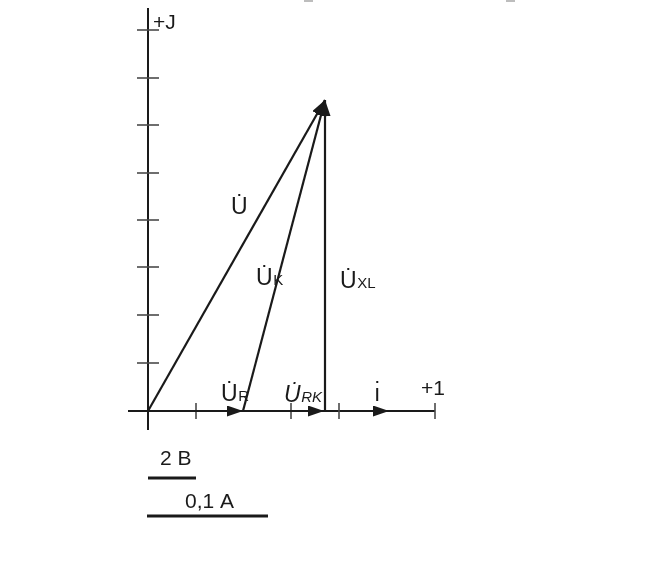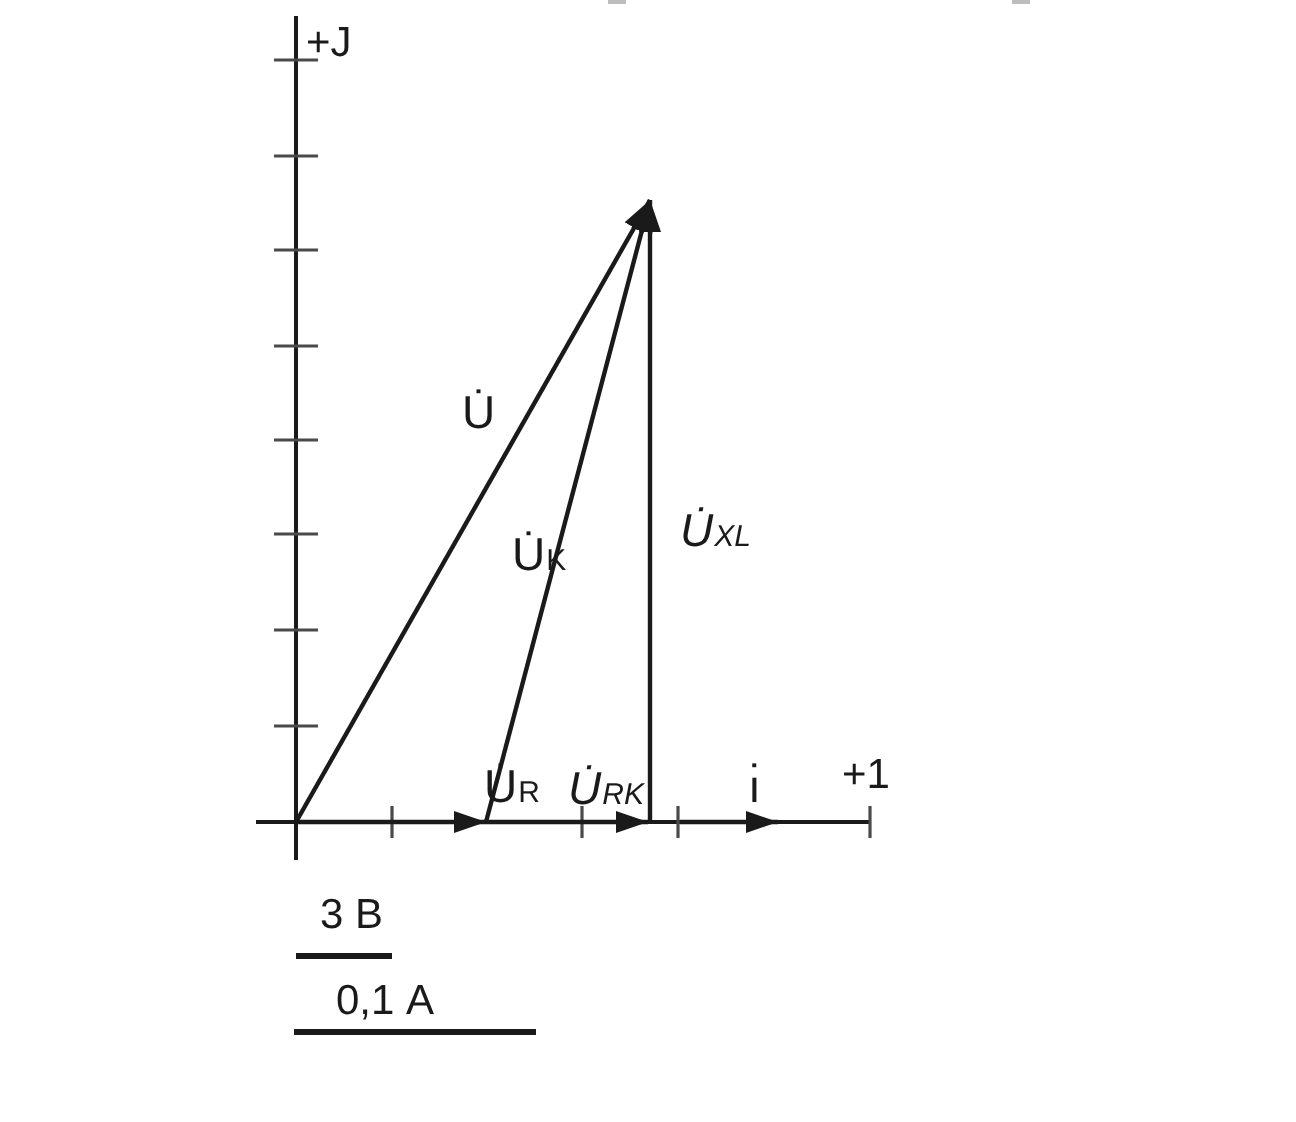--- a/index.html
+++ b/index.html
@@ -65,24 +65,24 @@
         <line x1="243" y1="411" x2="325" y2="100" stroke="#1a1a1a" stroke-width="2.2" marker-end="url(#arrowhead)"></line>
         <line x1="325" y1="411" x2="325" y2="100" stroke="#1a1a1a" stroke-width="2.2" marker-end="url(#arrowhead)"></line>
         <line x1="148" y1="411" x2="243" y2="411" stroke="#1a1a1a" stroke-width="2.2" marker-end="url(#arrowhead)"></line>
         <line x1="243" y1="411" x2="324" y2="411" stroke="#1a1a1a" stroke-width="2.2" marker-end="url(#arrowhead)"></line>
         <line x1="340" y1="411" x2="389" y2="411" stroke="#1a1a1a" stroke-width="2.2" marker-end="url(#arrowhead)"></line>
       </g>
   </svg>
   <div class="labels-layer">
       <div class="vec-label" style="left: 231px; top: 195px;"><span class="base">U̇</span><span class="sub"></span></div>
       <div class="vec-label" style="left: 256px; top: 266px;"><span class="base">U̇</span><span class="sub">K</span></div>
-      <div class="vec-label" style="left: 340px; top: 254px; font-style: italic;"><span class="base">U̇</span><span class="sub">XL</span></div>
-      <div class="vec-label" style="left: 221px; top: 382px; margin-left: 21px;"><span class="base">U̇</span><span class="sub">R</span></div>
+      <div class="vec-label" style="left: 340px; top: 269px;"><span class="base">U̇</span><span class="sub">XL</span></div>
+      <div class="vec-label" style="left: 221px; top: 382px;"><span class="base">U̇</span><span class="sub">R</span></div>
       <div class="vec-label" style="left: 284px; top: 383px; font-style: italic;"><span class="base">U̇</span><span class="sub">RK</span></div>
       <div class="vec-label" style="left: 374px; top: 382px;"><span class="base">ı̇</span><span class="sub"></span></div>
       <div class="axis-label" style="left: 153px; top: 11px;"><span>+J</span></div>
       <div class="axis-label" style="left: 421px; top: 377px;"><span>+1</span></div>
-      <div class="legend-label" style="left: 160px; top: 447px;"><span>3 В</span></div>
-      <div class="legend-label" style="left: 168px; top: 490px;"><span>0,1 А</span></div>
+      <div class="legend-label" style="left: 160px; top: 447px;"><span>2 В</span></div>
+      <div class="legend-label" style="left: 185px; top: 490px;"><span>0,1 А</span></div>
       <div class="artifact" style="left: 304px; top: 0px; width: 9px; height: 2px;"></div>
       <div class="artifact" style="left: 506px; top: 0px; width: 9px; height: 2px;"></div>
     </div>
 </div>
 
 </body></html>

